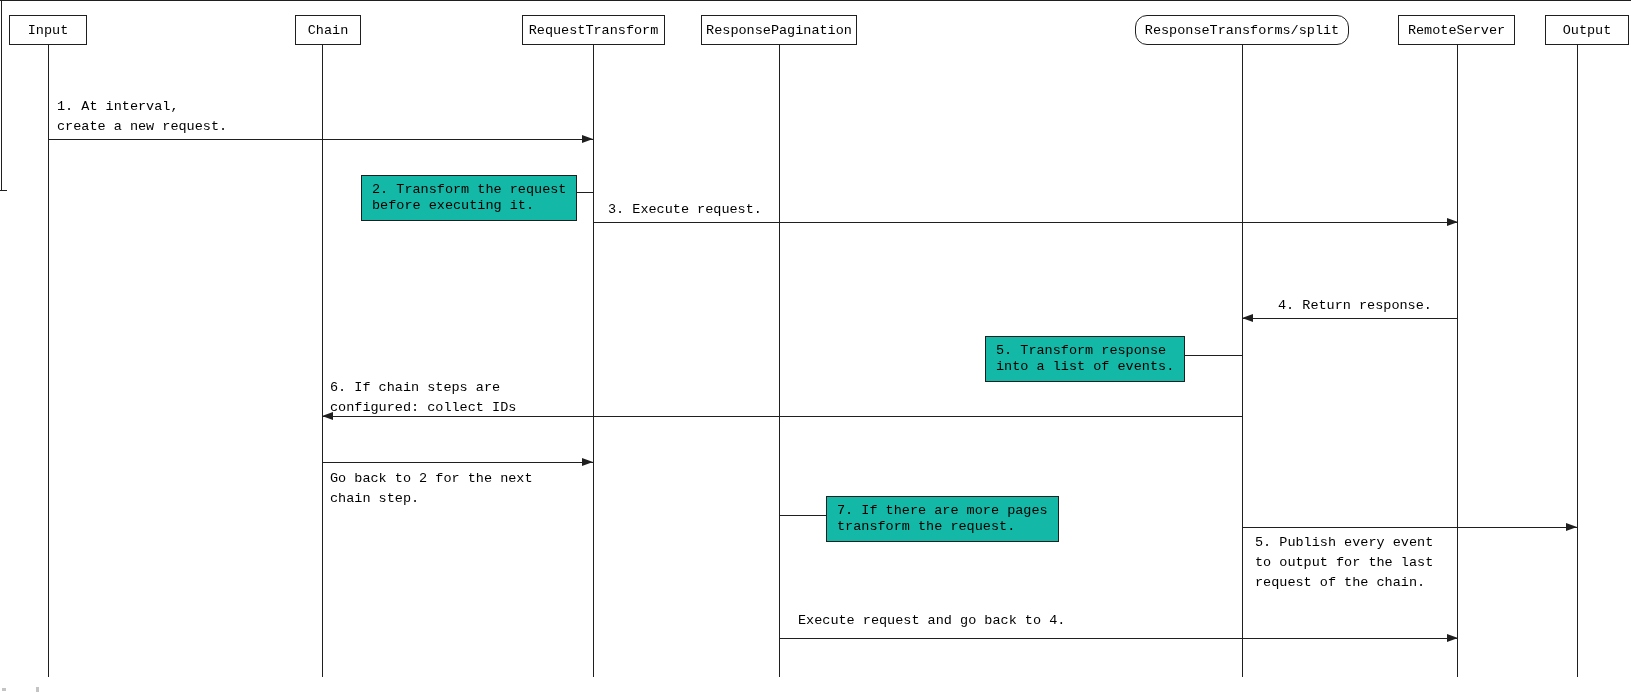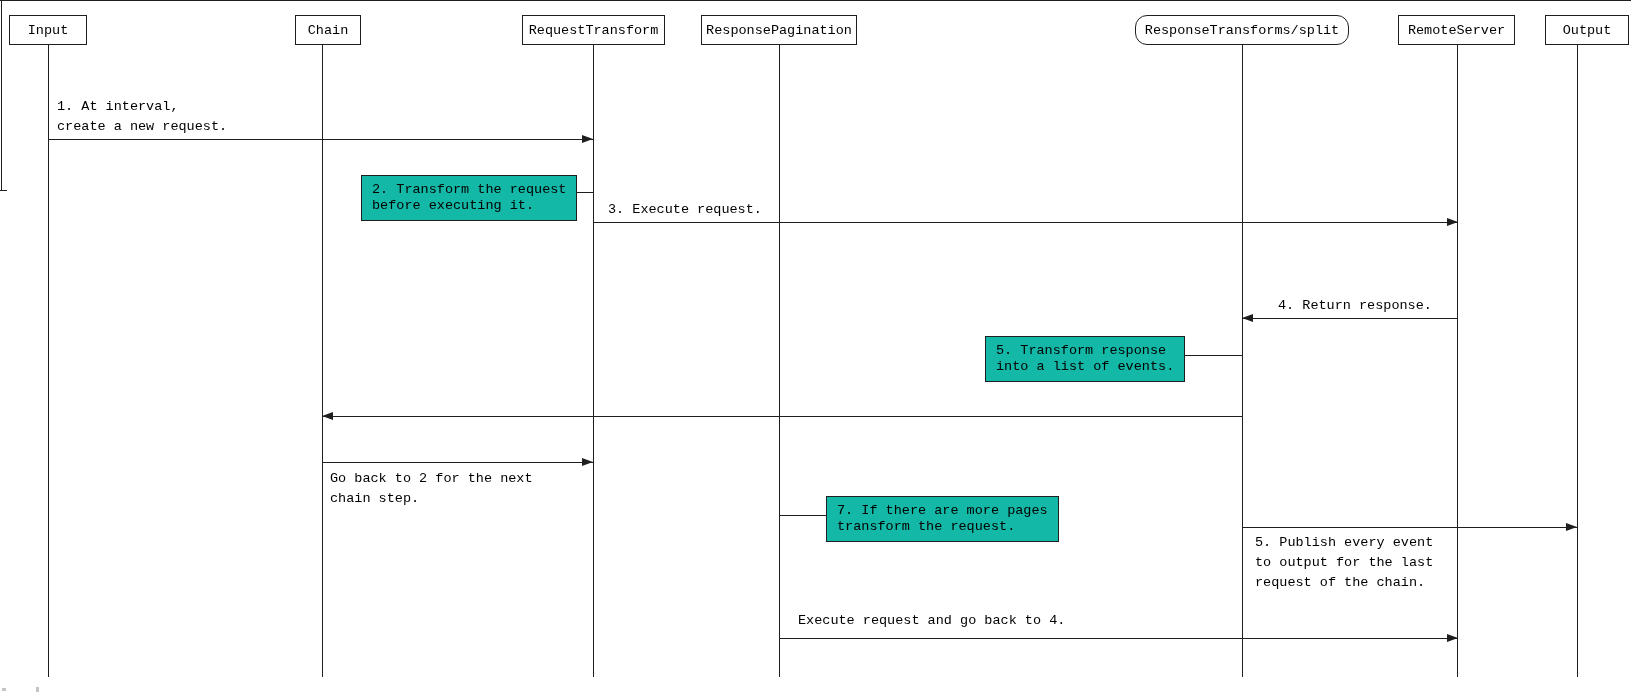--- a/index.html
+++ b/index.html
@@ -86,20 +86,22 @@
   <div class="label" style="left:608px;top:200px;">3. Execute request.</div>
   <div class="arrow right" style="left:593px;top:222px;width:865px;"></div>
 
   <div class="label" style="left:1278px;top:296px;">4. Return response.</div>
   <div class="arrow left" style="left:1242px;top:318px;width:216px;"></div>
 
   <div class="connector" style="left:1170px;top:355px;width:72px;"></div>
   <div class="note" style="left:985px;top:336px;">5. Transform response
 into a list of events.</div>
 
+  <div class="label" style="left:330px;top:378px;">6. If chain steps are
+configured: collect IDs</div>
   <div class="arrow left" style="left:322px;top:416px;width:920px;"></div>
 
   <div class="arrow right" style="left:322px;top:462px;width:271px;"></div>
   <div class="label" style="left:330px;top:469px;">Go back to 2 for the next
 chain step.</div>
 
   <div class="connector" style="left:779px;top:515px;width:61px;"></div>
   <div class="note" style="left:826px;top:496px;">7. If there are more pages
 transform the request.</div>
 

